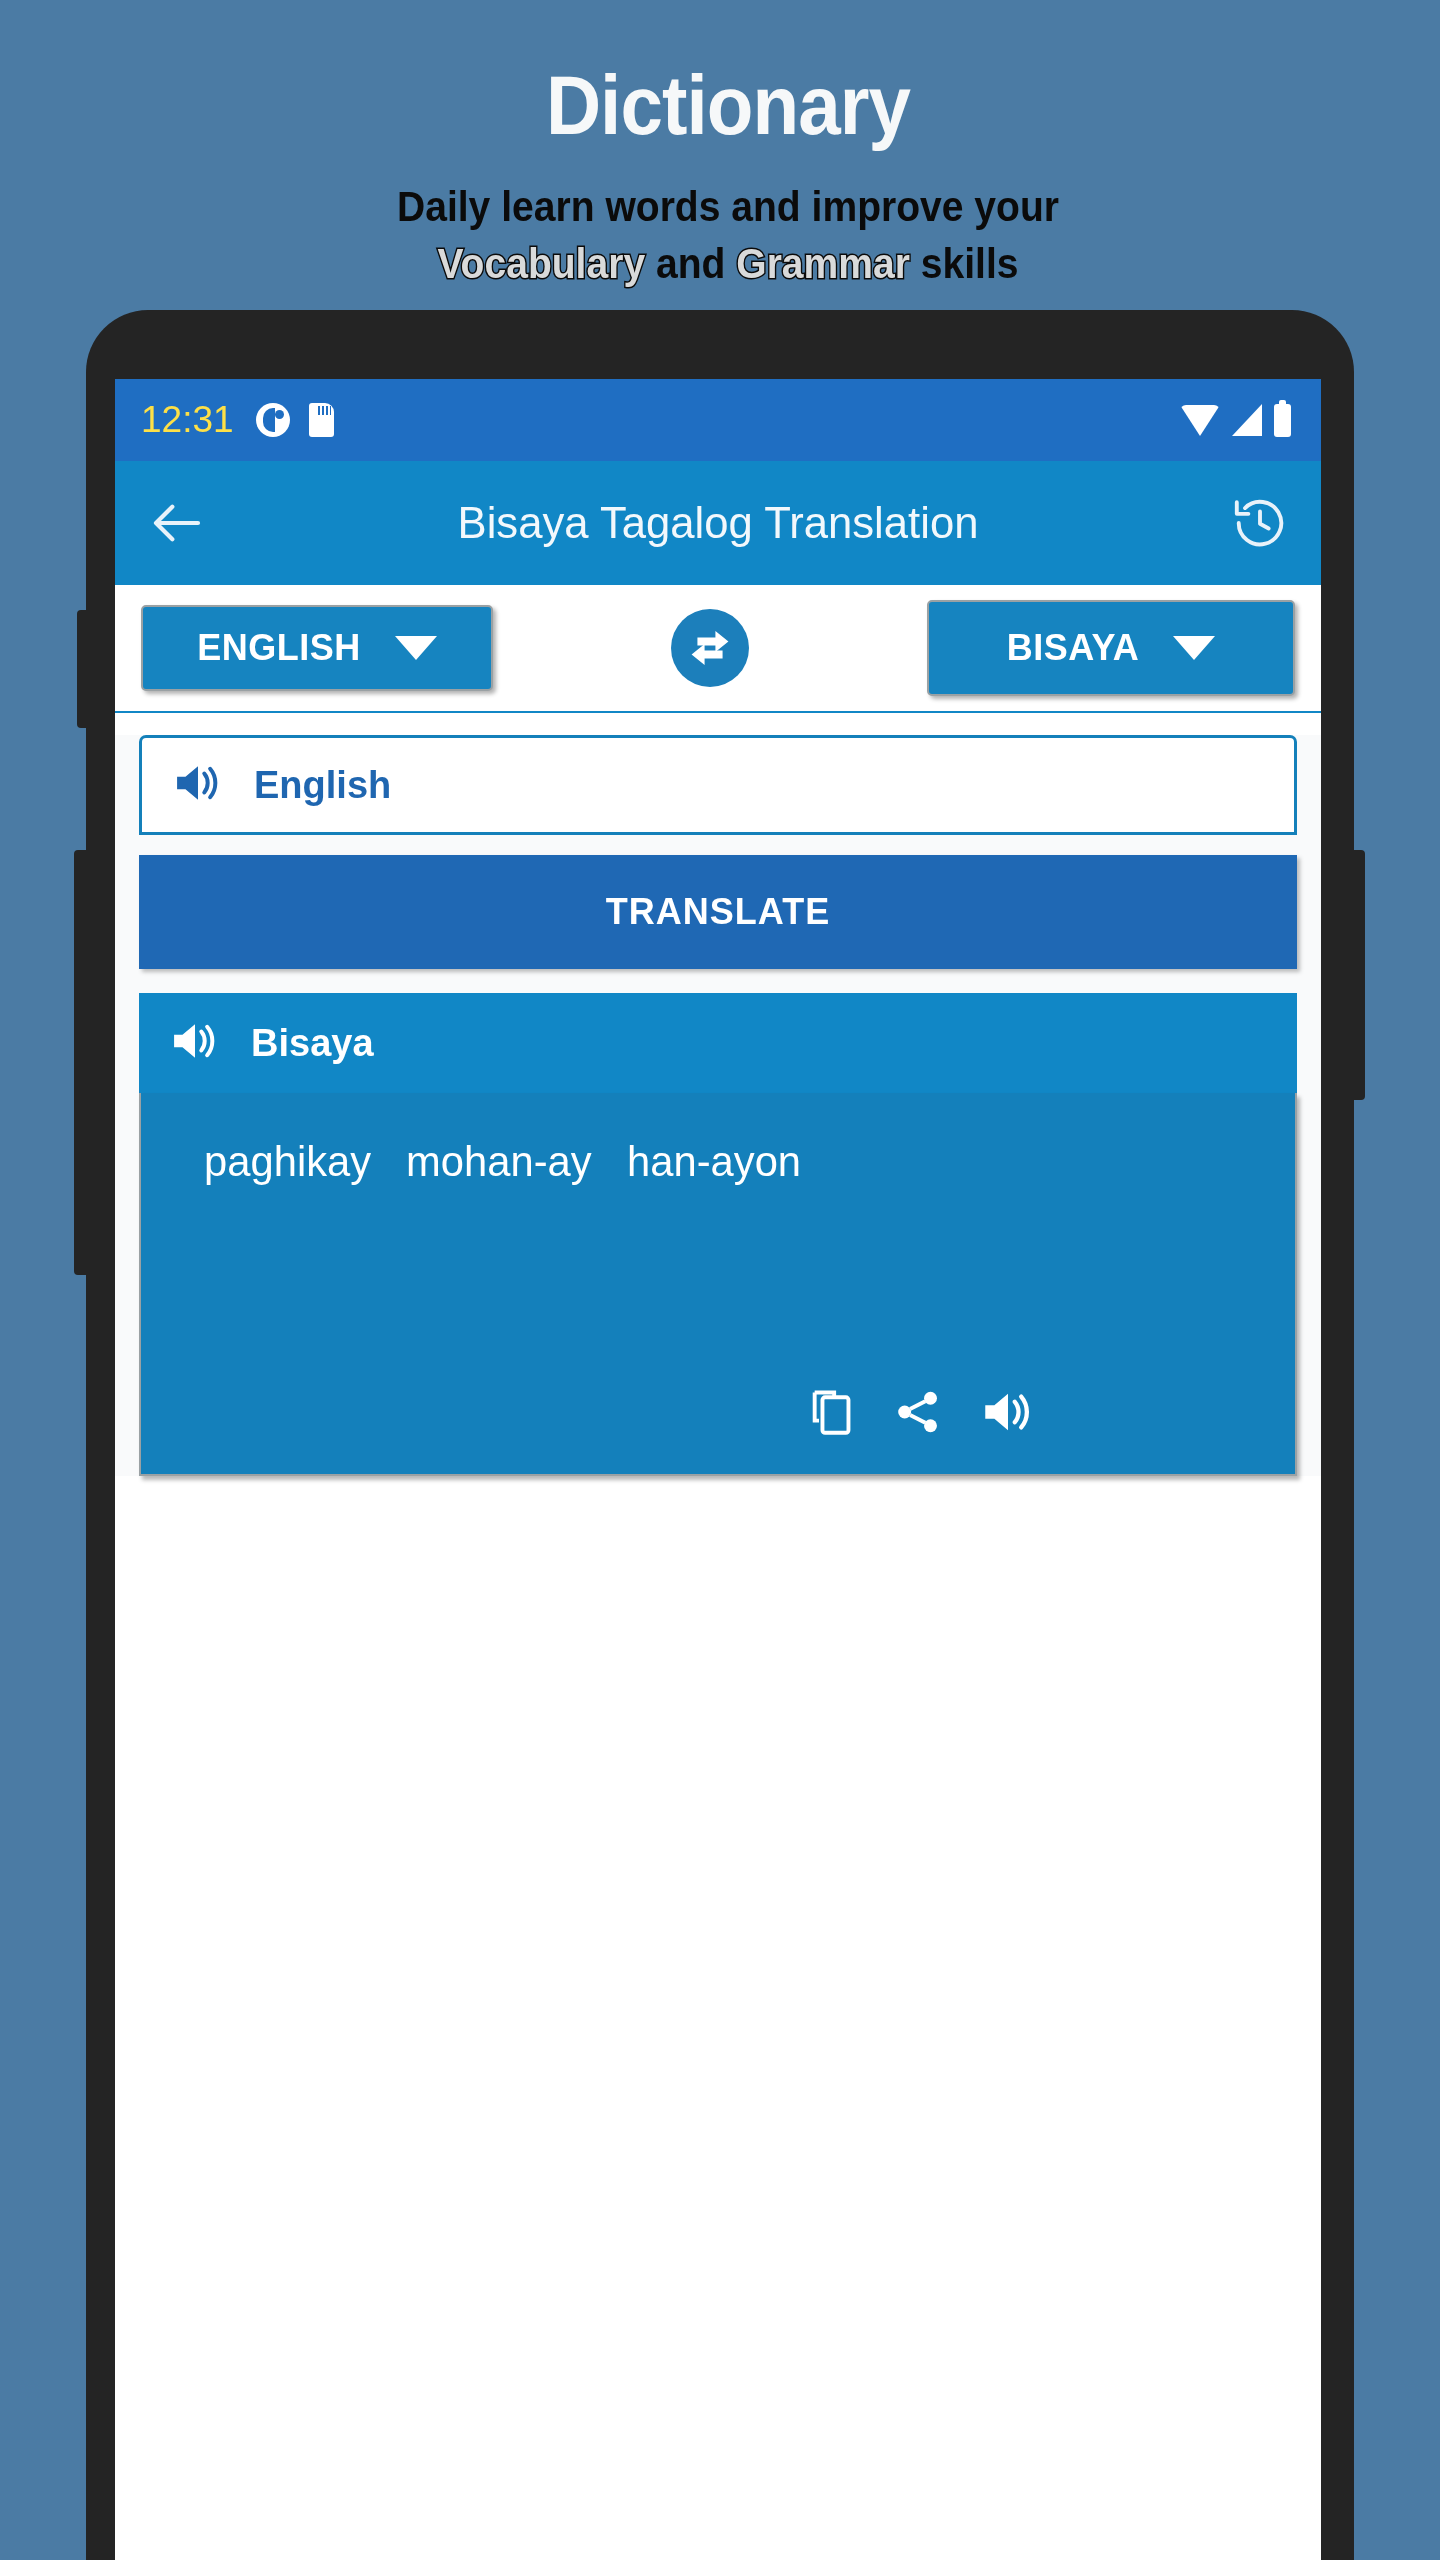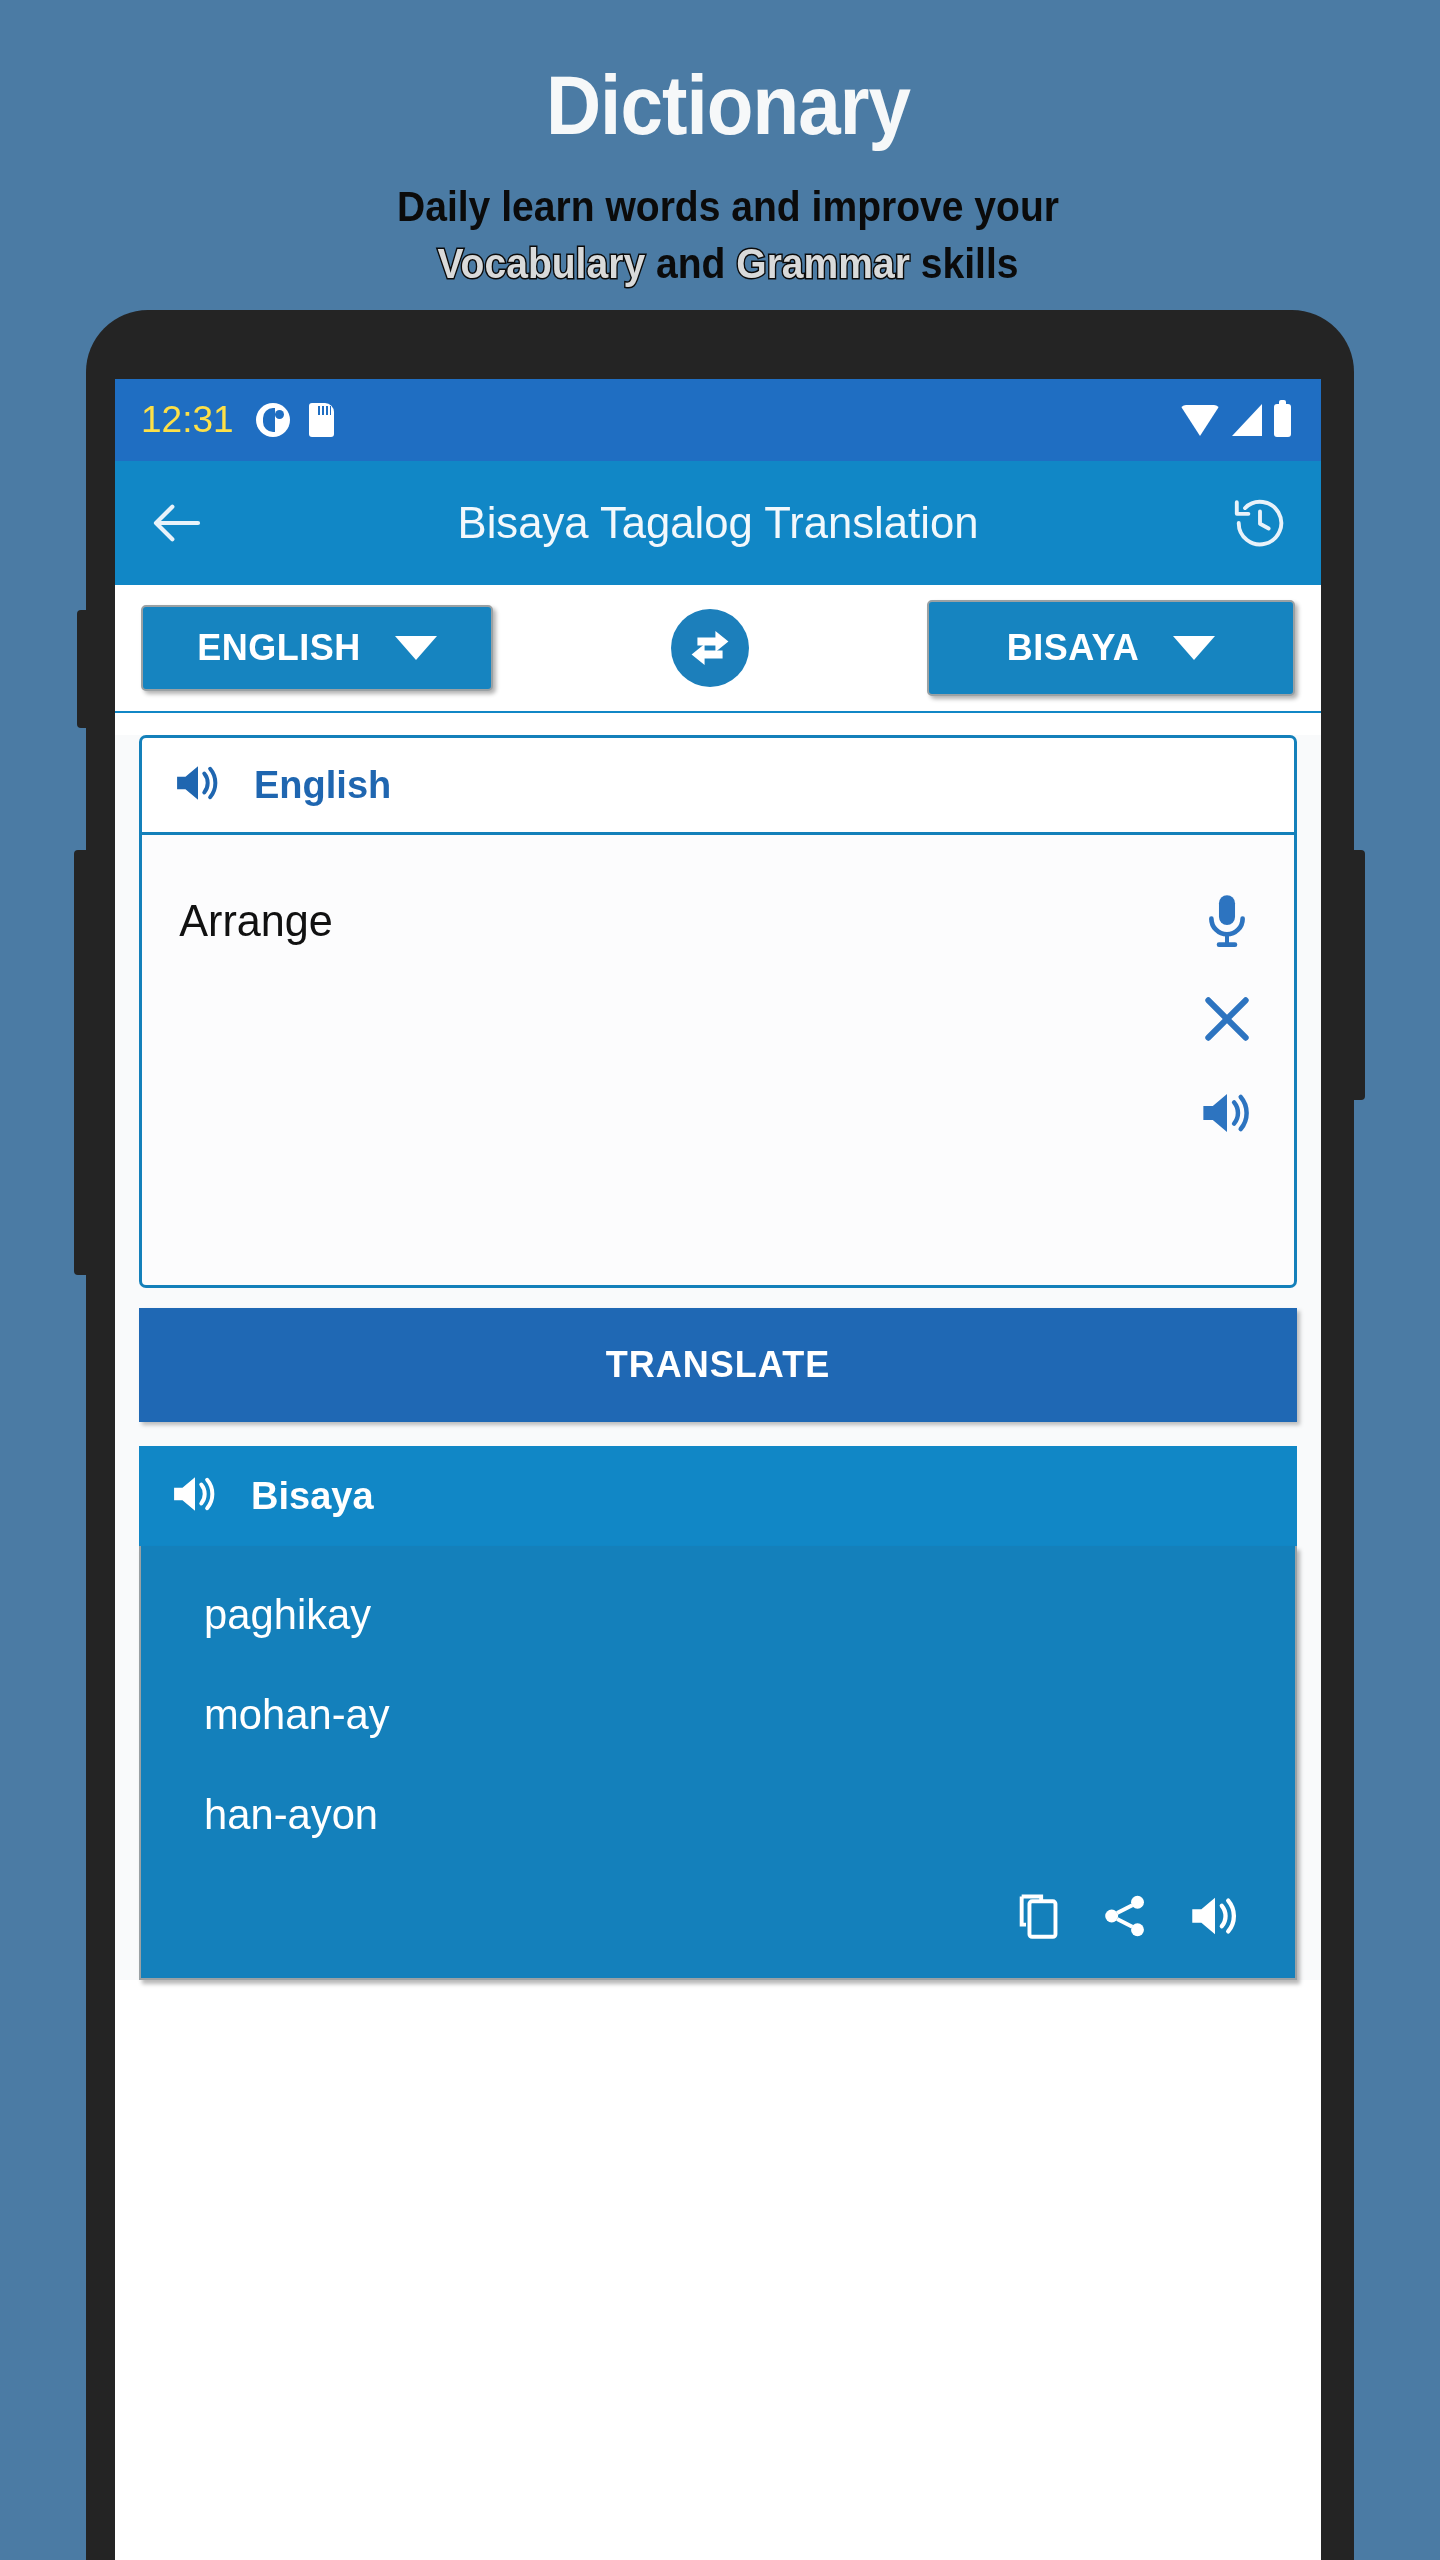--- a/index.html
+++ b/index.html
@@ -288,21 +288,21 @@
   }
 
   .dst-box {
     background: #1480bb;
     border: 2px solid #9aa1a4;
     border-top: none;
     box-shadow: 3px 4px 4px rgba(0,0,0,0.28);
     padding: 44px 34px 26px 34px;
     min-height: 383px;
     display: flex;
-    flex-direction: column;
+    flex-direction: row;
   }
   .dst-word {
     color: #ffffff;
     font-size: 43px;
     margin-bottom: 51px;
     padding-left: 30px;
     font-family: "Liberation Sans Narrow", "Liberation Sans", sans-serif;
     transform: scaleX(0.97);
     transform-origin: left center;
   }
@@ -390,46 +390,20 @@
         <span>
           <svg width="52" height="46" viewBox="0 0 24 22" fill="#1f66b0">
             <path d="M2 8 h4 L12 3 v16 L6 14 H2 Z"></path>
             <path d="M15 6.5 a7 7 0 0 1 0 9" fill="none" stroke="#1f66b0" stroke-width="1.9" stroke-linecap="round"></path>
             <path d="M17.8 4.2 a10.5 10.5 0 0 1 0 13.6" fill="none" stroke="#1f66b0" stroke-width="1.9" stroke-linecap="round"></path>
           </svg>
         </span>
         <span class="src-header-label">English</span>
       </div>
 
-      <div class="src-box">
-        <div class="src-text" title="Enter text">Arrange</div>
-        <div class="src-actions">
-          <span>
-            <svg width="52" height="58" viewBox="0 0 22 26" fill="#2d74c0">
-              <rect x="7.4" y="1" width="7.2" height="13.4" rx="3.6"></rect>
-              <path d="M4 11.5 a7 7 0 0 0 14 0" fill="none" stroke="#2d74c0" stroke-width="2.1" stroke-linecap="round"></path>
-              <rect x="10.1" y="18" width="1.8" height="4.4"></rect>
-              <rect x="6.4" y="22.1" width="9.2" height="2.1" rx="1"></rect>
-            </svg>
-          </span>
-          <span>
-            <svg width="56" height="56" viewBox="0 0 24 24" fill="none" stroke="#2d74c0" stroke-width="2.6" stroke-linecap="round">
-              <line x1="4" y1="4" x2="20" y2="20"></line>
-              <line x1="20" y1="4" x2="4" y2="20"></line>
-            </svg>
-          </span>
-          <span>
-            <svg width="58" height="52" viewBox="0 0 24 22" fill="#2d74c0">
-              <path d="M2 8 h4 L12 3 v16 L6 14 H2 Z"></path>
-              <path d="M15 6.5 a7 7 0 0 1 0 9" fill="none" stroke="#2d74c0" stroke-width="1.9" stroke-linecap="round"></path>
-              <path d="M17.8 4.2 a10.5 10.5 0 0 1 0 13.6" fill="none" stroke="#2d74c0" stroke-width="1.9" stroke-linecap="round"></path>
-            </svg>
-          </span>
-        </div>
-      </div>
 
       <div class="translate-btn">TRANSLATE</div>
 
       <div class="dst-header">
         <span>
           <svg width="52" height="46" viewBox="0 0 24 22" fill="#ffffff">
             <path d="M2 8 h4 L12 3 v16 L6 14 H2 Z"></path>
             <path d="M15 6.5 a7 7 0 0 1 0 9" fill="none" stroke="#ffffff" stroke-width="1.9" stroke-linecap="round"></path>
             <path d="M17.8 4.2 a10.5 10.5 0 0 1 0 13.6" fill="none" stroke="#ffffff" stroke-width="1.9" stroke-linecap="round"></path>
           </svg>

